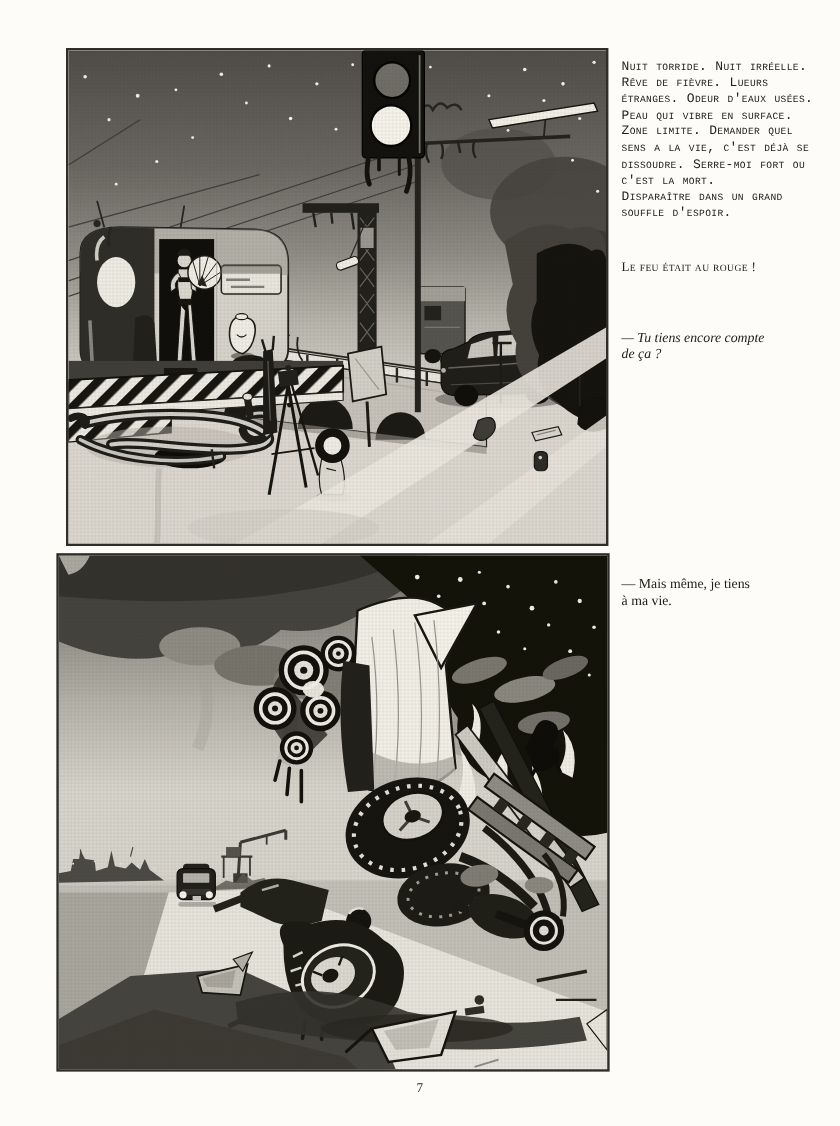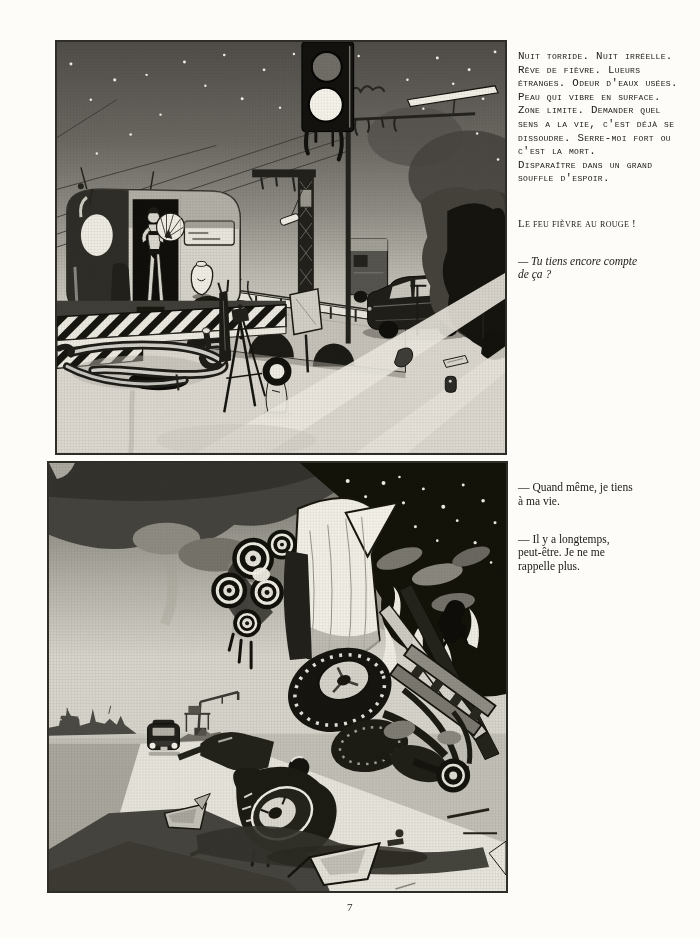--- a/index.html
+++ b/index.html
@@ -24,21 +24,21 @@
   #textblock2{top:463px;}
   .narration{
     font-size:10.8px;line-height:13.6px;font-variant:small-caps;
     letter-spacing:.3px;color:#21201b;font-family:Liberation Mono, monospace;
   }
   .caption{
     font-size:10.8px;line-height:13.6px;font-variant:small-caps;
     letter-spacing:.3px;color:#21201b;margin-top:13px;
   }
   .dialogue{
-    font-size:11.5px;line-height:13.8px;color:#21201b;margin-top:6px;
+    font-size:11.5px;line-height:13.8px;color:#21201b;margin-top:27px;
   }
   .dialogue.italic{font-style:italic;}
   #pageno{
     position:absolute;left:0;right:0;top:901px;text-align:center;
     font-size:11px;color:#2a2924;letter-spacing:.5px;
   }
 </style>
 </head>
 <body>
 
@@ -533,26 +533,23 @@
   <div class="narration">Nuit torride. Nuit irréelle.
 Rêve de fièvre. Lueurs
 étranges. Odeur d'eaux usées.
 Peau qui vibre en surface.
 Zone limite. Demander quel
 sens a la vie, c'est déjà se
 dissoudre. Serre-moi fort ou
 c'est la mort.
 Disparaître dans un grand
 souffle d'espoir.</div>
-  <div class="caption">Le feu fièvre au rouge !</div>
+  <div class="caption">Le feu était au rouge !</div>
   <div class="dialogue italic">— Tu tiens encore compte
 de ça ?</div>
 </div>
 
 <div class="textcol" id="textblock2">
-  <div class="dialogue" style="margin-top:0">— Quand même, je tiens
+  <div class="dialogue" style="margin-top:0">— Mais même, je tiens
 à ma vie.</div>
-  <div class="dialogue">— Il y a longtemps,
-peut-être. Je ne me
-rappelle plus.</div>
 </div>
 
 <div id="pageno">7</div>
 
 </body></html>

